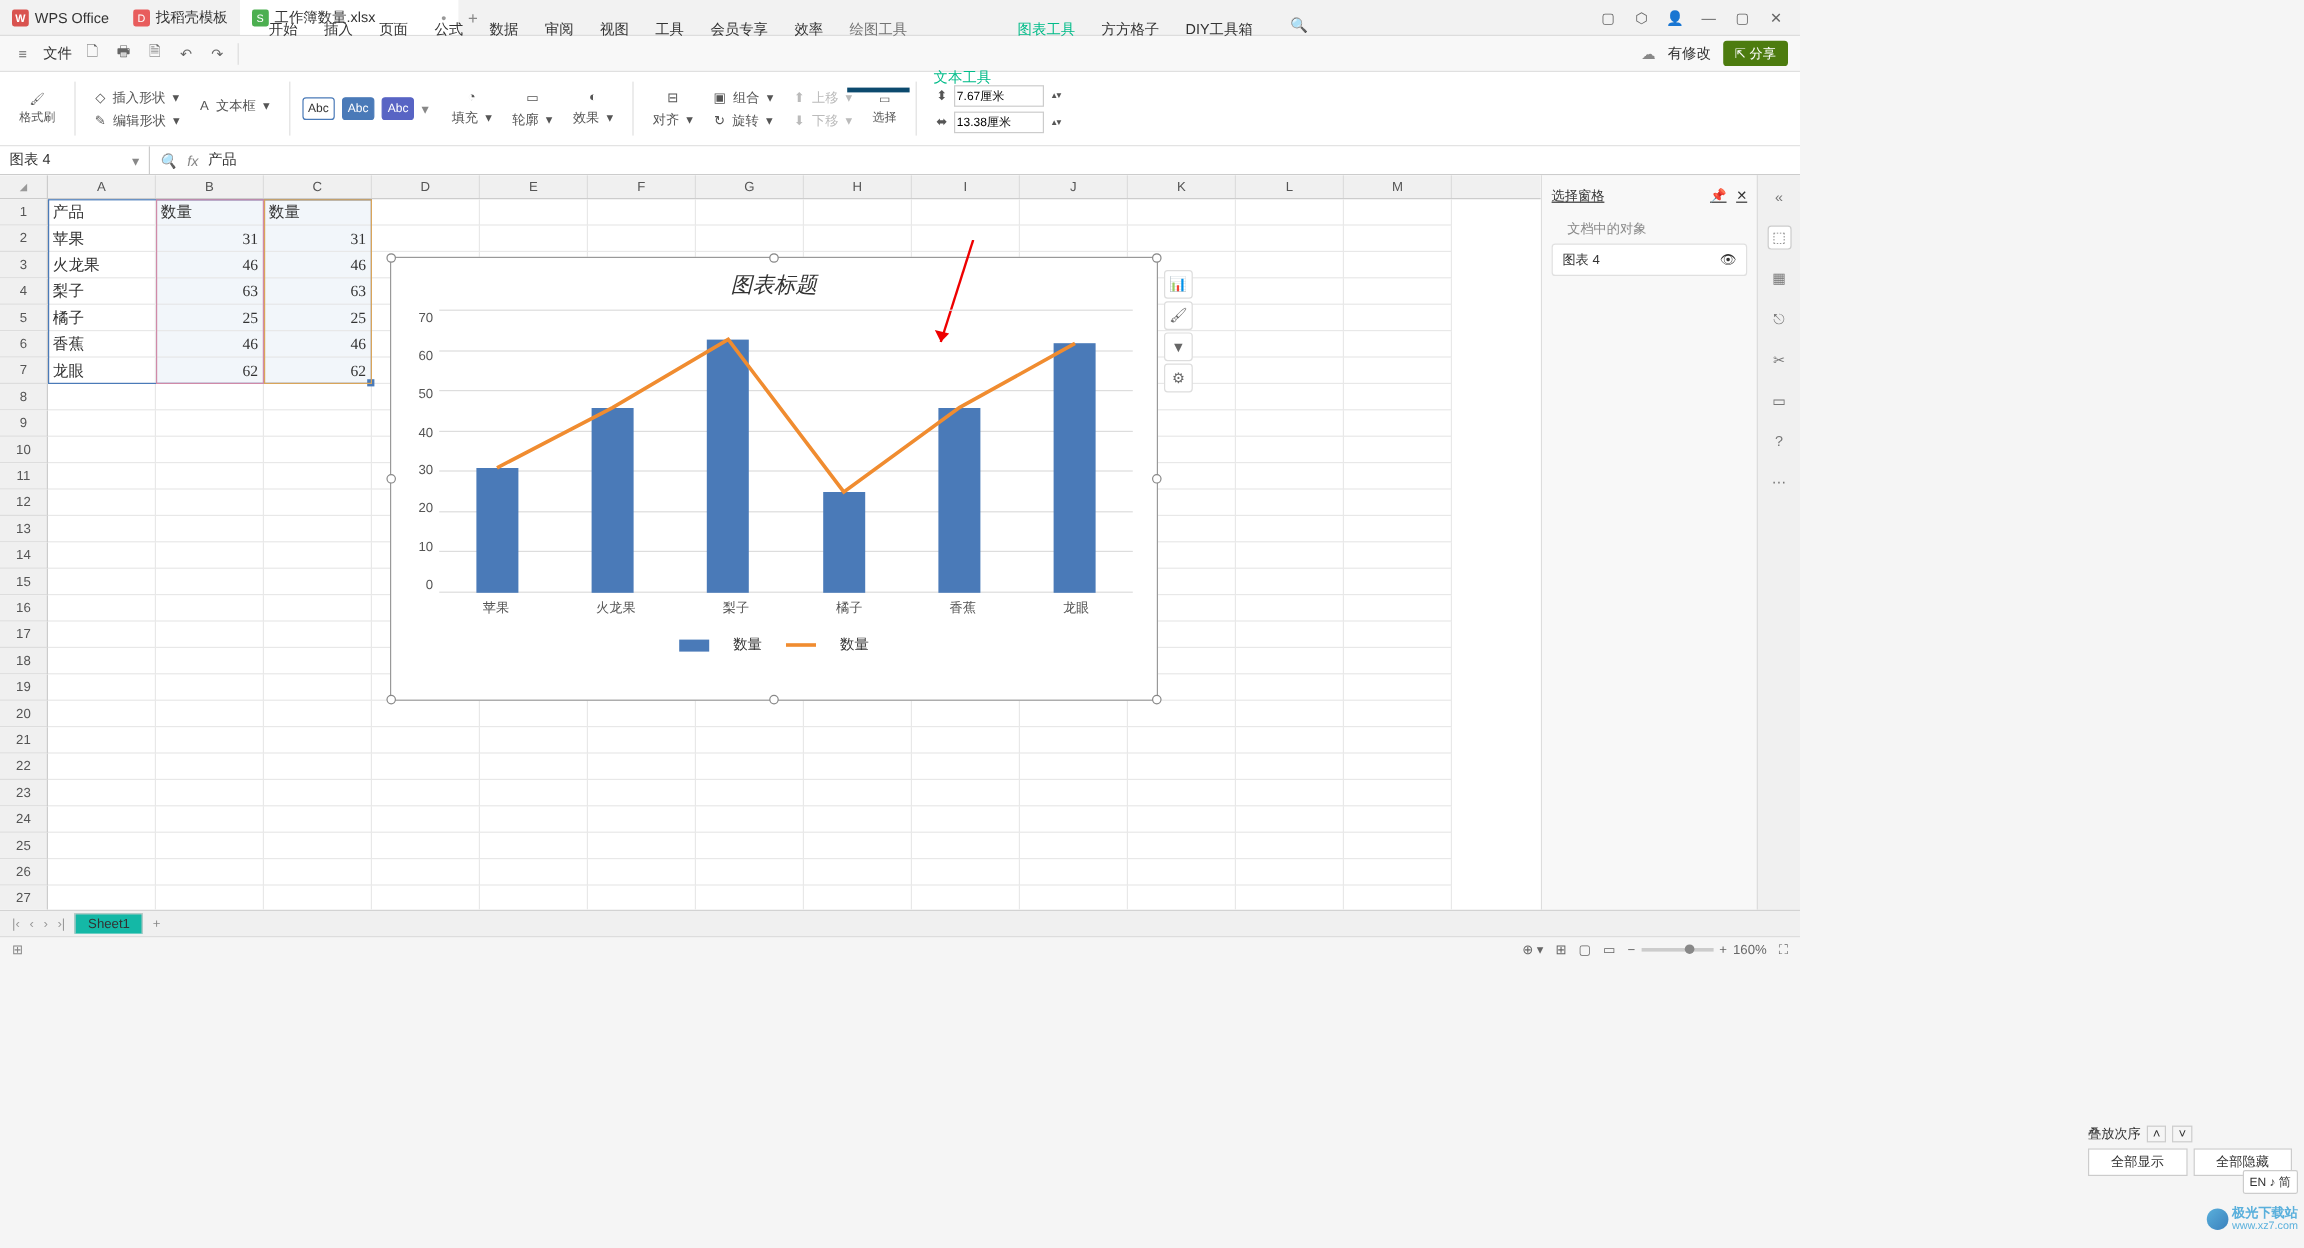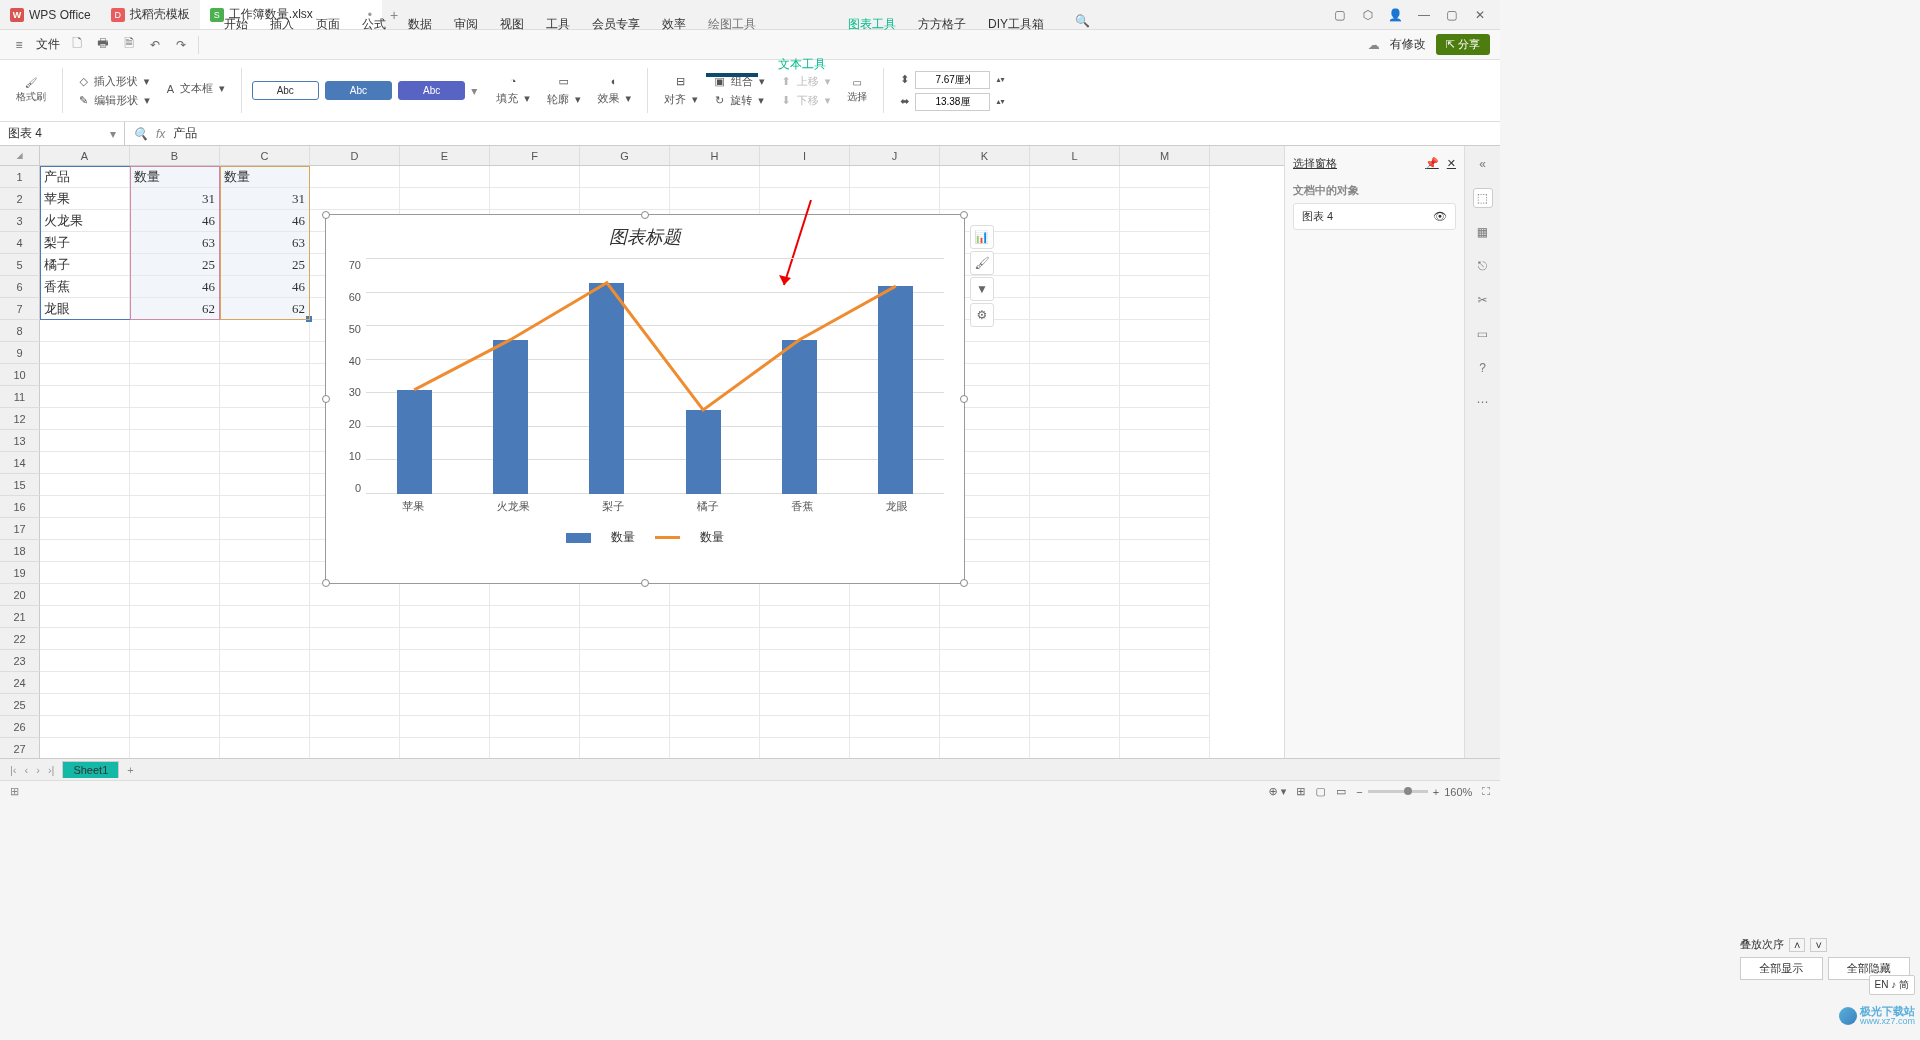--- a/index.html
+++ b/index.html
@@ -27,24 +27,24 @@
 .menu-item.active { color: #737373; border-bottom: 4px solid #0c4a6e; }
 .menu-right { margin-left: auto; display: flex; align-items: center; gap: 10px; }
 .share-btn { background: #4d7c0f; color: #fff; padding: 3px 10px; border-radius: 3px; font-size: 11px; }
 
 
 .ribbon { height: 62px; background: #fff; display: flex; align-items: center; border-bottom: 1px solid #ddd; padding: 5px 10px; gap: 5px; }
 .ribbon-group { display: flex; flex-direction: column; align-items: center; justify-content: center; gap: 2px; font-size: 10px; color: #555; padding: 0 6px; }
 .ribbon-group.two-row { display: flex; flex-direction: column; gap: 4px; }
 .rb-row { display: flex; align-items: center; gap: 6px; font-size: 11px; }
 .rb-sep { width: 1px; height: 45px; background: #e0e0e0; margin: 0 5px; }
-.abc-btn { border: 1px solid #4a7ab8; border-radius: 3px; padding: 3px 24px; font-size: 10px; background: #fff; color: #333; }
+.abc-btn { border: 1px solid #4a7ab8; border-radius: 3px; padding: 3px 4px; font-size: 10px; background: #fff; color: #333; }
 .abc-btn.blue { background: #4a7ab8; color: #fff; }
 .abc-btn.dark { background: #5864c4; color: #fff; border-color: #5864c4; }
-.dim-input { width: 75px; height: 18px; border: 1px solid #ccc; font-size: 10px; padding: 0 19px; }
+.dim-input { width: 75px; height: 18px; border: 1px solid #ccc; font-size: 10px; padding: 0 1px; }
 
 
 .formula-bar { height: 24px; background: #fff; display: flex; align-items: center; border-bottom: 1px solid #ccc; }
 .name-box { width: 125px; height: 100%; border-right: 1px solid #ccc; display: flex; align-items: center; padding: 0 8px; justify-content: space-between; }
 .fx-area { display: flex; align-items: center; padding: 0 8px; gap: 8px; color: #888; font-style: italic; }
 .fx-label { font-style: italic; color: #888; }
 
 
 .main { display: flex; height: 612px; }
 .sheet-area { flex: 1; position: relative; background: #fff; overflow: hidden; }
@@ -797,21 +797,21 @@
   </div>
 
   <div class="right-panel">
     <div class="rp-header">
       <span>选择窗格</span>
       <span style="display:flex;gap:8px;">
         <span>📌</span>
         <span>✕</span>
       </span>
     </div>
-    <div style="color:#888;margin:4px 0;font-weight:bold;">文档中的对象</div>
+    <div style="color:#888;margin:4px 13px;">文档中的对象</div>
     <div class="rp-item">
       <span>图表 4</span>
       <span>👁</span>
     </div>
   </div>
 
   <div class="side-tools">
     <div class="st-btn">«</div>
     <div class="st-btn" style="border:1px solid #ccc;border-radius:3px;background:#fff;">⬚</div>
     <div class="st-btn">▦</div>

